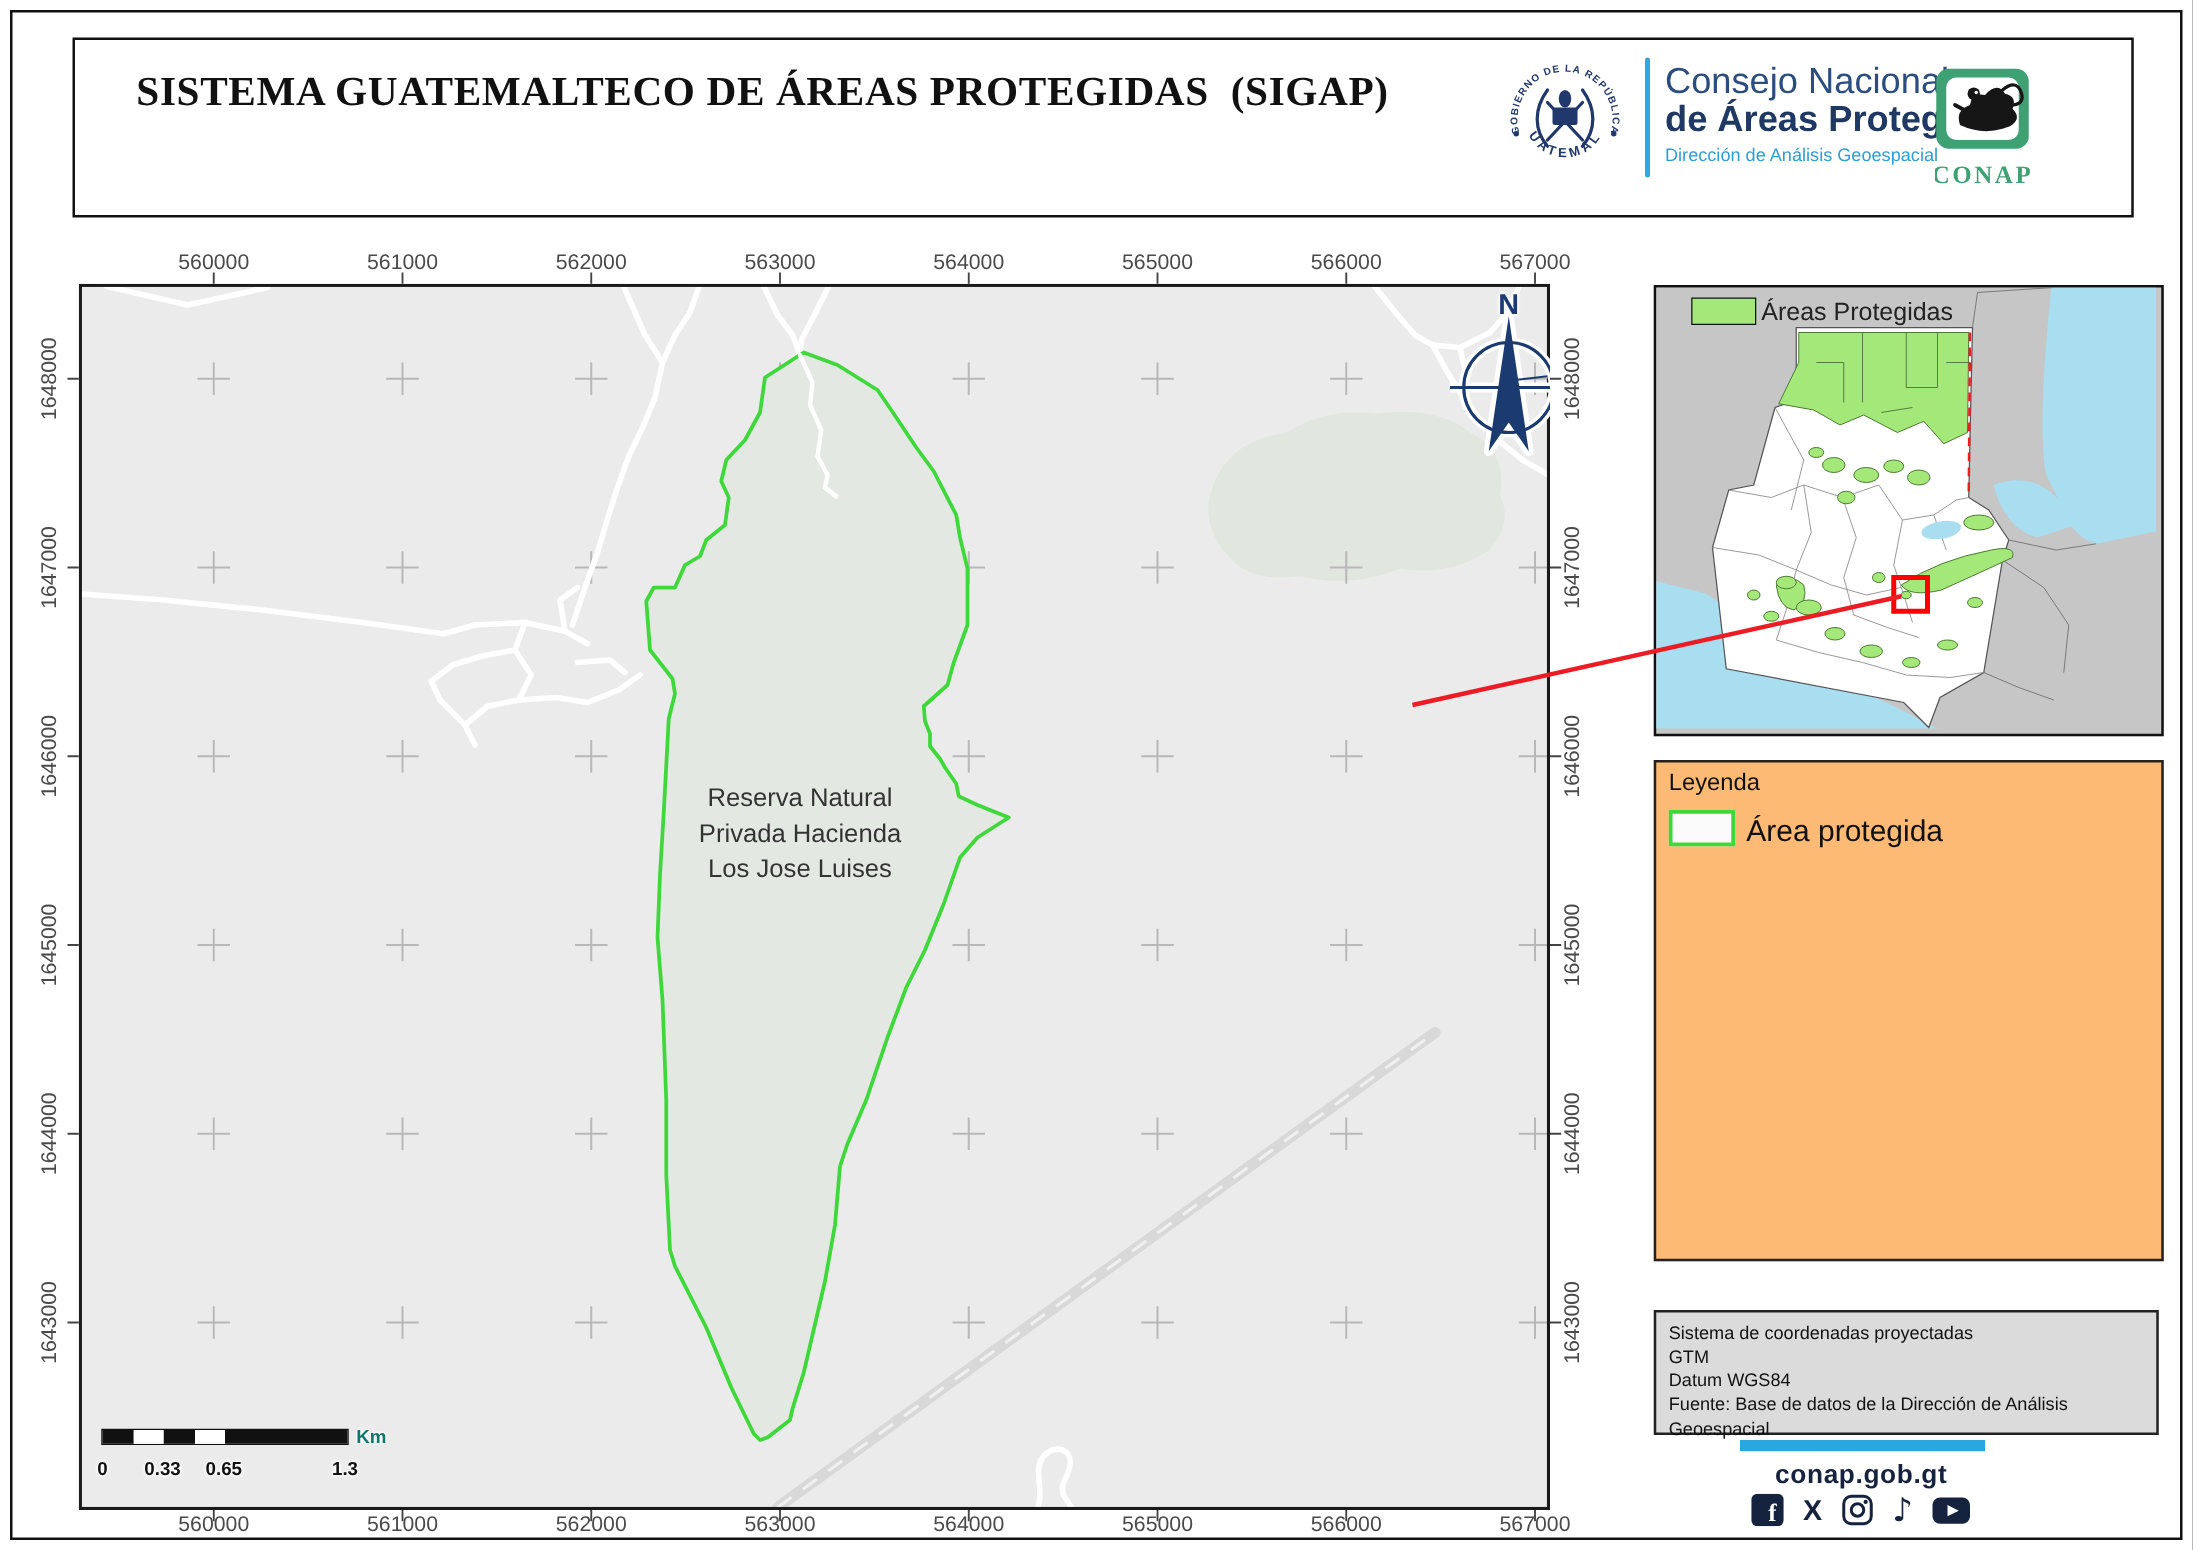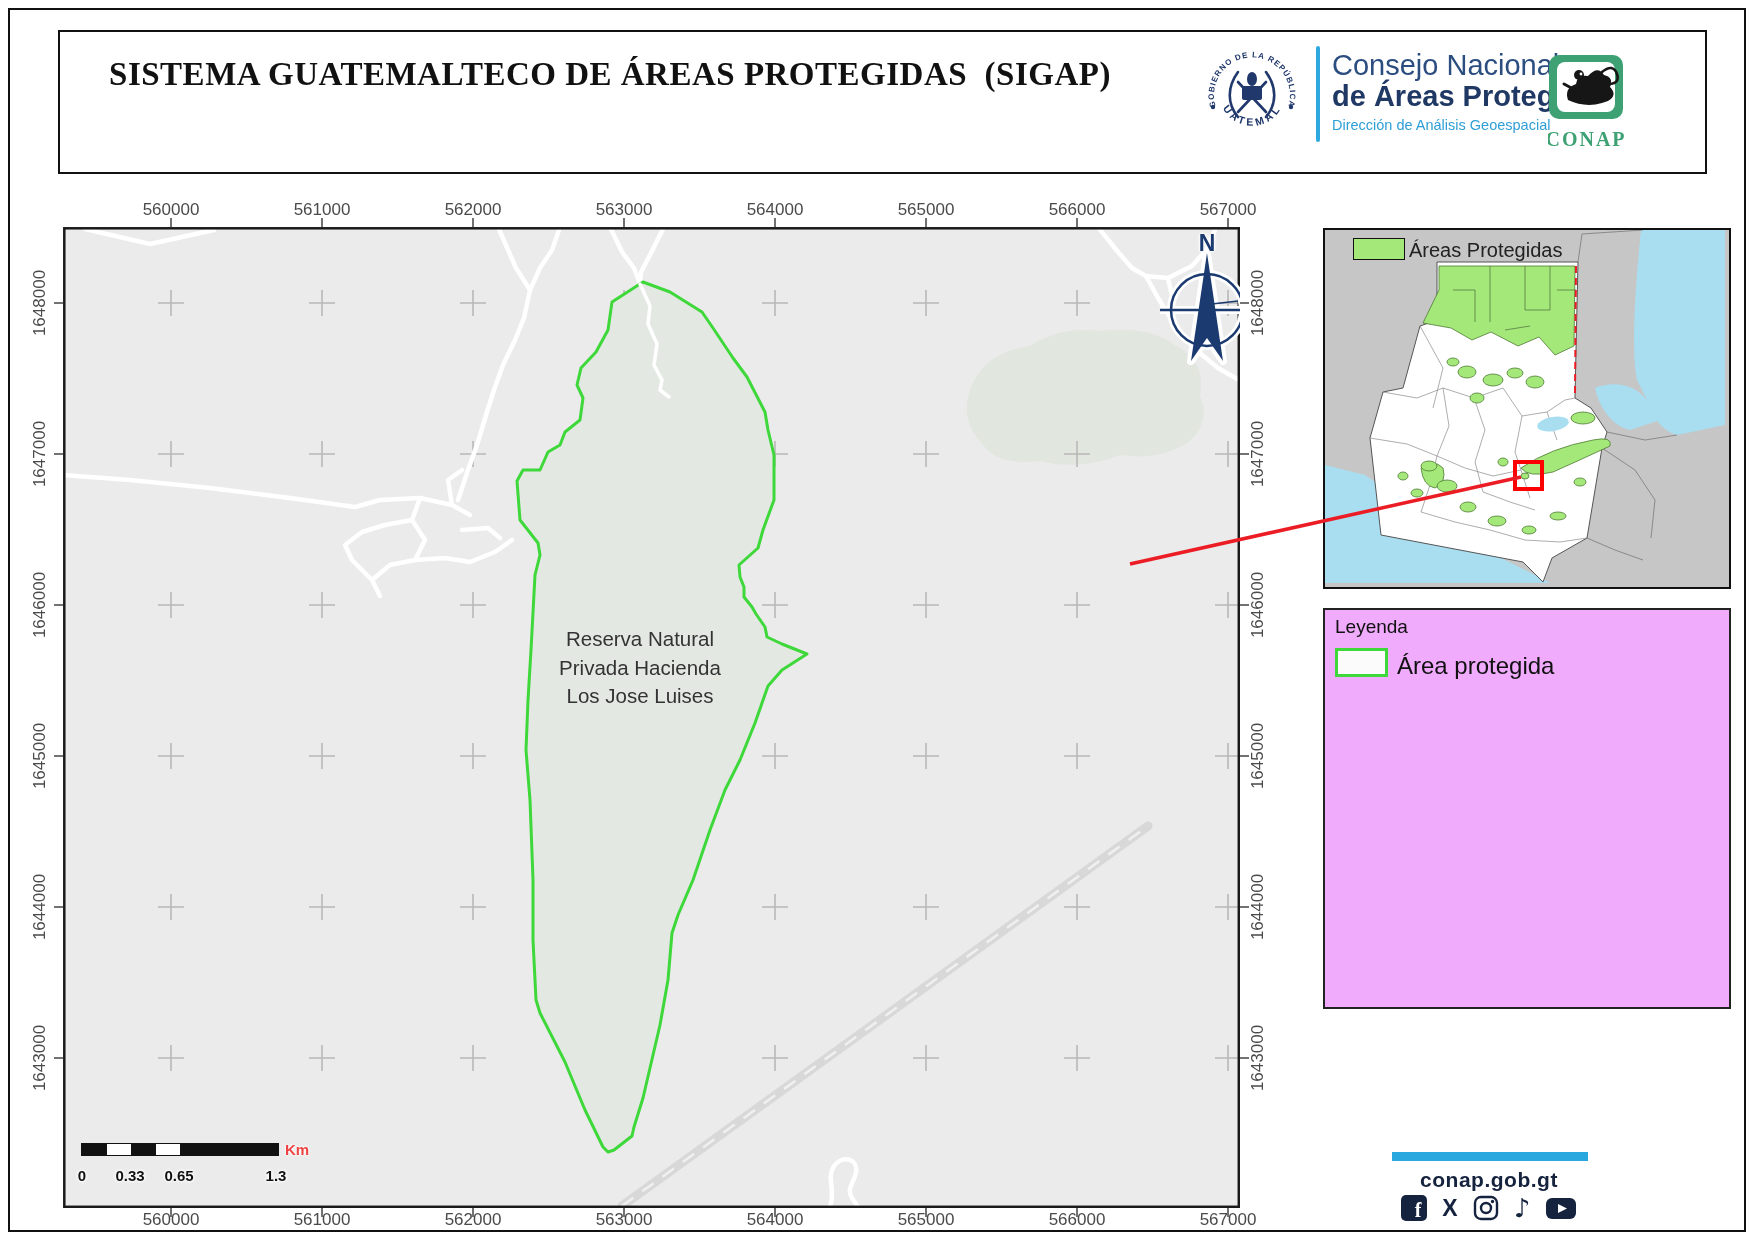--- a/index.html
+++ b/index.html
@@ -29,30 +29,30 @@
   #north-n{position:absolute;left:1144px;top:3px;transform:translateX(-50%);
            font-size:23px;font-weight:bold;color:#1b3a70;
            text-shadow:0 0 3px #fff,0 0 3px #fff,0 0 4px #fff;}
   
   #scalebar{position:absolute;left:18px;top:916px;}
   #sb-bar{width:196px;height:11px;border:1.5px solid #111;display:flex;background:#fff;}
   .sb-seg{height:100%;}
   .sb-labels span{position:absolute;top:24px;transform:translateX(-50%);
         font-size:15px;font-weight:bold;color:#111;
         text-shadow:0 0 3px #fff,0 0 3px #fff,0 0 4px #fff;}
-  #sb-km{position:absolute;left:204px;top:-2px;font-size:15px;font-weight:bold;color:#ef4444;
+  #sb-km{position:absolute;left:204px;top:-2px;font-size:15px;font-weight:bold;color:#0f766e;
         text-shadow:0 0 3px #fff,0 0 3px #fff;}
 
   .ax-label{position:absolute;font-size:17px;color:#4a4a4a;transform:translateX(-50%);white-space:nowrap;}
   .ax-label.rot{transform:translate(-50%,-50%) rotate(-90deg);}
 
   
   #inset-box{position:absolute;left:1323px;top:228px;width:404px;height:357px;border:2px solid #111;background:#c6c6c6;overflow:hidden;}
   #inset-legend-label{position:absolute;left:84px;top:9px;font-size:20px;color:#222;}
-  #legend-box{position:absolute;left:1323px;top:608px;width:404px;height:397px;border:2px solid #222;background:#f0abfc;}
+  #legend-box{position:absolute;left:1323px;top:608px;width:404px;height:397px;border:2px solid #222;background:#fdba74;}
   #legend-title{position:absolute;left:10px;top:6px;font-size:19px;color:#111;}
   #legend-swatch{position:absolute;left:10px;top:38px;width:47px;height:23px;background:#fbfbfb;border:3px solid #3ed83a;}
   #legend-item-label{position:absolute;left:72px;top:42px;font-size:24px;color:#111;}
   #coords-box{position:absolute;left:1323px;top:1048px;width:404px;height:100px;border:2px solid #222;background:#dbdbdb;
               padding:8px 10px;box-sizing:border-box;font-size:14.5px;color:#111;line-height:1.32;}
   #footer-bar{position:absolute;left:1392px;top:1152px;width:196px;height:9px;background:#29a8e0;}
   #footer-site{position:absolute;left:1389px;top:1168px;width:200px;text-align:center;
                font-size:21px;font-weight:bold;color:#16233f;letter-spacing:.5px;}
   #footer-social{position:absolute;left:1399px;top:1194px;width:180px;display:flex;gap:10px;
                  justify-content:center;align-items:center;}
@@ -263,20 +263,26 @@
     <div style="position:absolute;left:28px;top:8px;width:50px;height:20px;background:#a5e87a;border:1.5px solid #111;"></div>
     <div id="inset-legend-label">Áreas Protegidas</div>
   </div>
 
   <div id="legend-box">
     <div id="legend-title">Leyenda</div>
     <div id="legend-swatch"></div>
     <div id="legend-item-label">Área protegida</div>
   </div>
 
+  <div id="coords-box">
+    <div>Sistema de coordenadas proyectadas</div>
+    <div>GTM</div>
+    <div>Datum WGS84</div>
+    <div>Fuente: Base de datos de la Dirección de Análisis Geoespacial</div>
+  </div>
 
   <div id="footer-bar"></div>
   <div id="footer-site">conap.gob.gt</div>
   <div id="footer-social">
     <svg width="26" height="26" viewBox="0 0 26 26">
       <rect width="26" height="26" rx="5" fill="#16233f"></rect>
       <text x="17" y="22" text-anchor="middle" font-family="Liberation Serif, serif" font-weight="bold" font-size="20" fill="#fff">f</text>
     </svg>
     <svg width="26" height="26" viewBox="0 0 26 26">
       <text x="13" y="21" text-anchor="middle" font-family="Liberation Sans, sans-serif" font-weight="bold" font-size="23" fill="#16233f">X</text>

